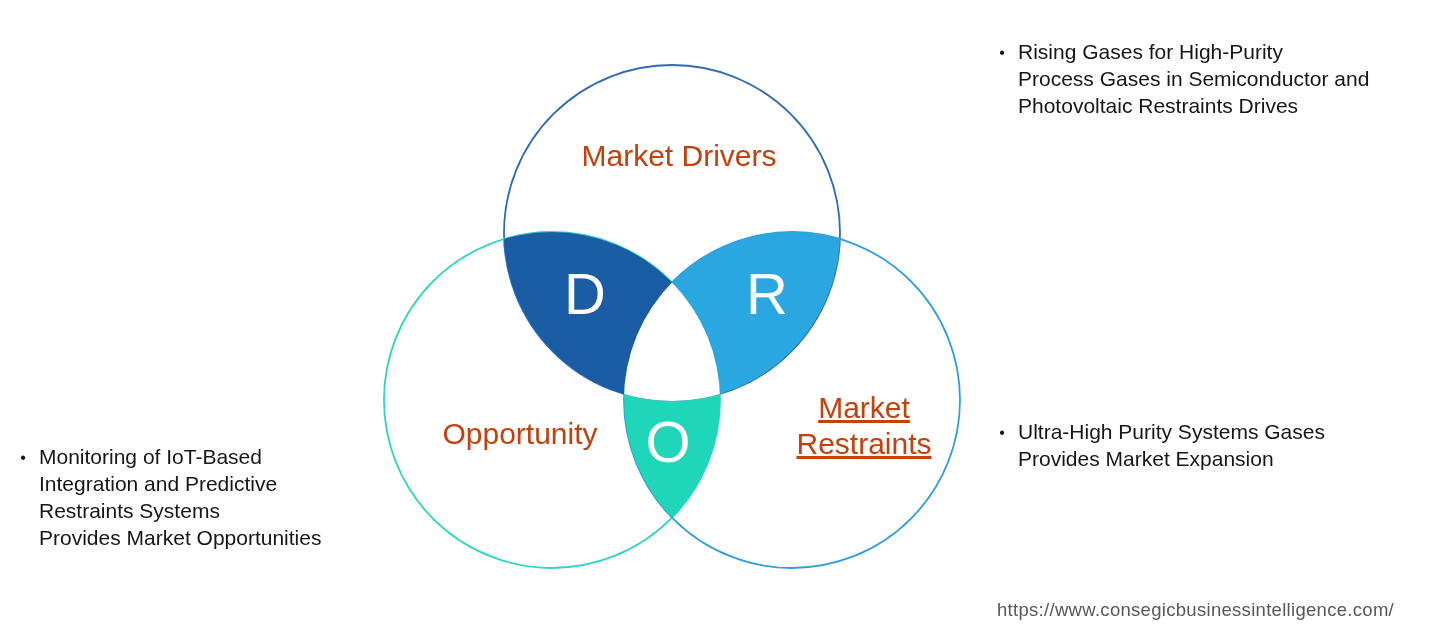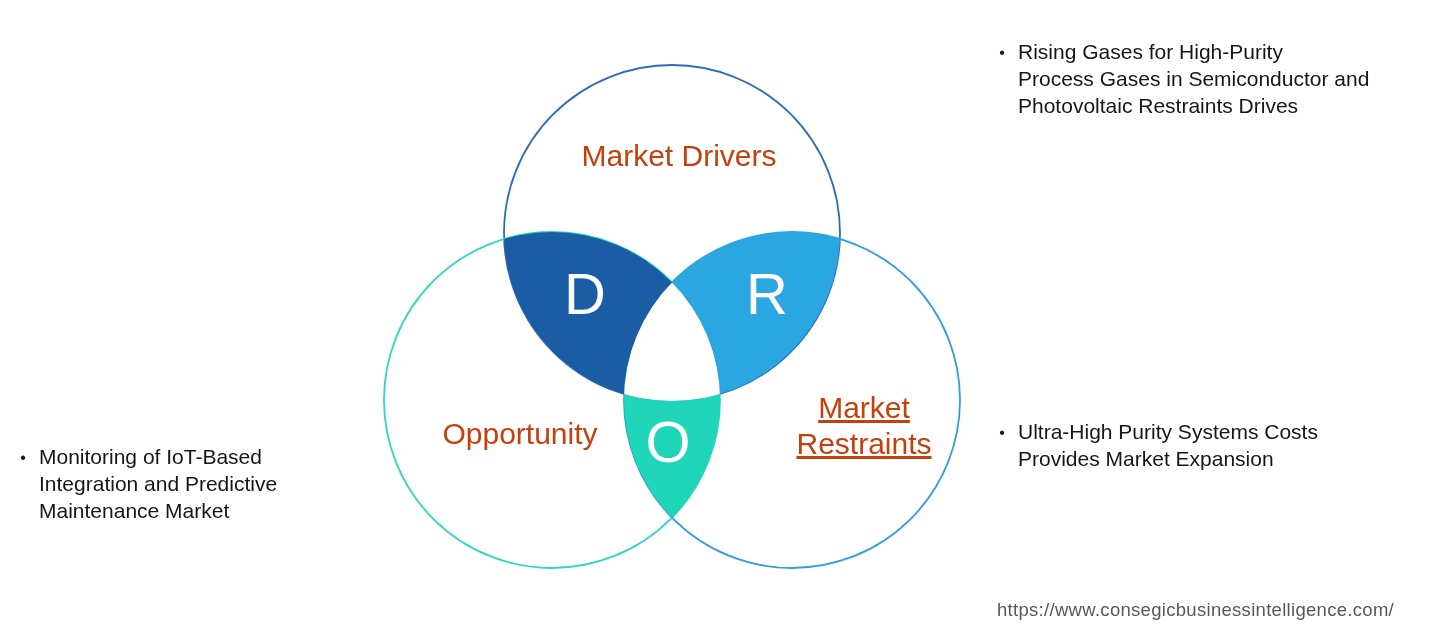--- a/index.html
+++ b/index.html
@@ -84,29 +84,30 @@
     <div class="bullet-lines">
       <div>Rising Gases for High-Purity</div>
       <div>Process Gases in Semiconductor and</div>
       <div>Photovoltaic Restraints Drives</div>
     </div>
   </div>
 
   <div class="bullet-block" style="left:995px;top:418px;width:440px;">
     <span class="bullet-marker">•</span>
     <div class="bullet-lines">
-      <div>Ultra-High Purity Systems Costs</div>
+      <div>Ultra-High Purity Systems Gases</div>
       <div>Provides Market Expansion</div>
     </div>
   </div>
 
   <div class="bullet-block" style="left:16px;top:443px;width:380px;">
     <span class="bullet-marker">•</span>
     <div class="bullet-lines">
       <div>Monitoring of IoT-Based</div>
       <div>Integration and Predictive</div>
-      <div>Maintenance Market</div>
+      <div>Restraints Systems</div>
+      <div>Provides Market Opportunities</div>
     </div>
   </div>
 
   <a class="footer-url" href="#">https://www.consegicbusinessintelligence.com/</a>
 
 </div>
 
 </body></html>

